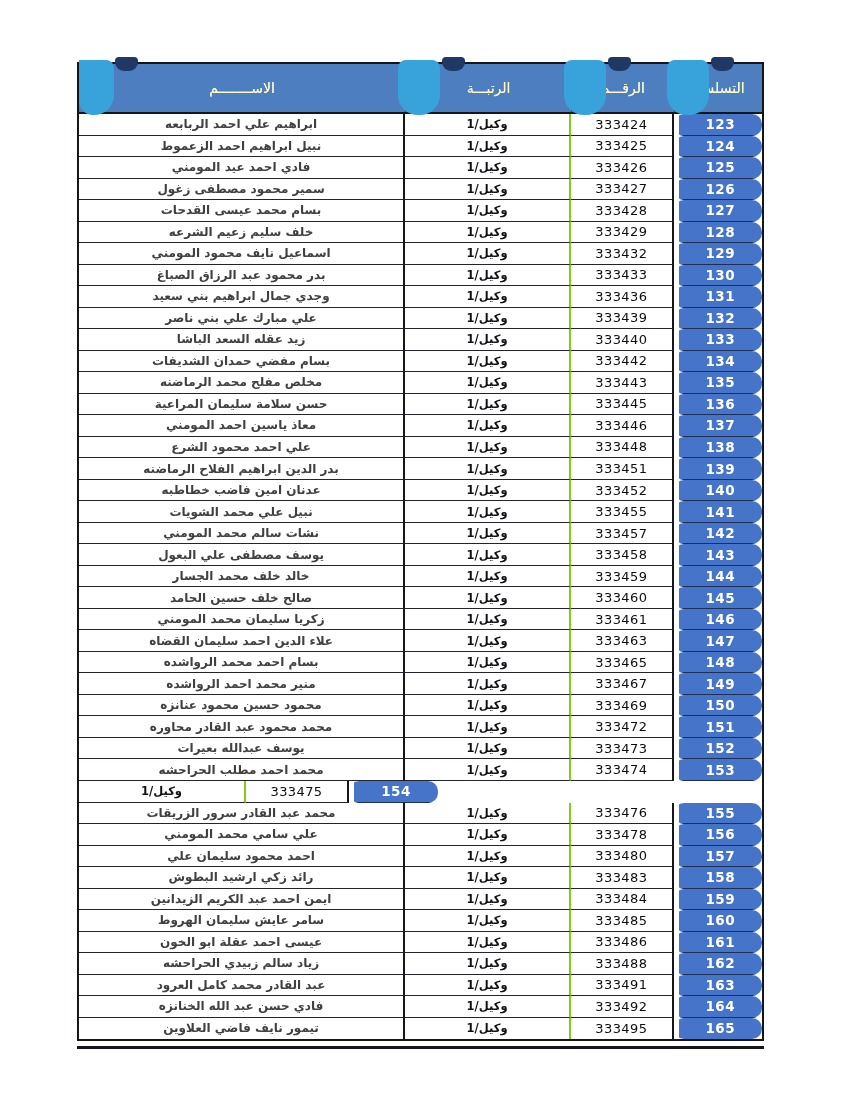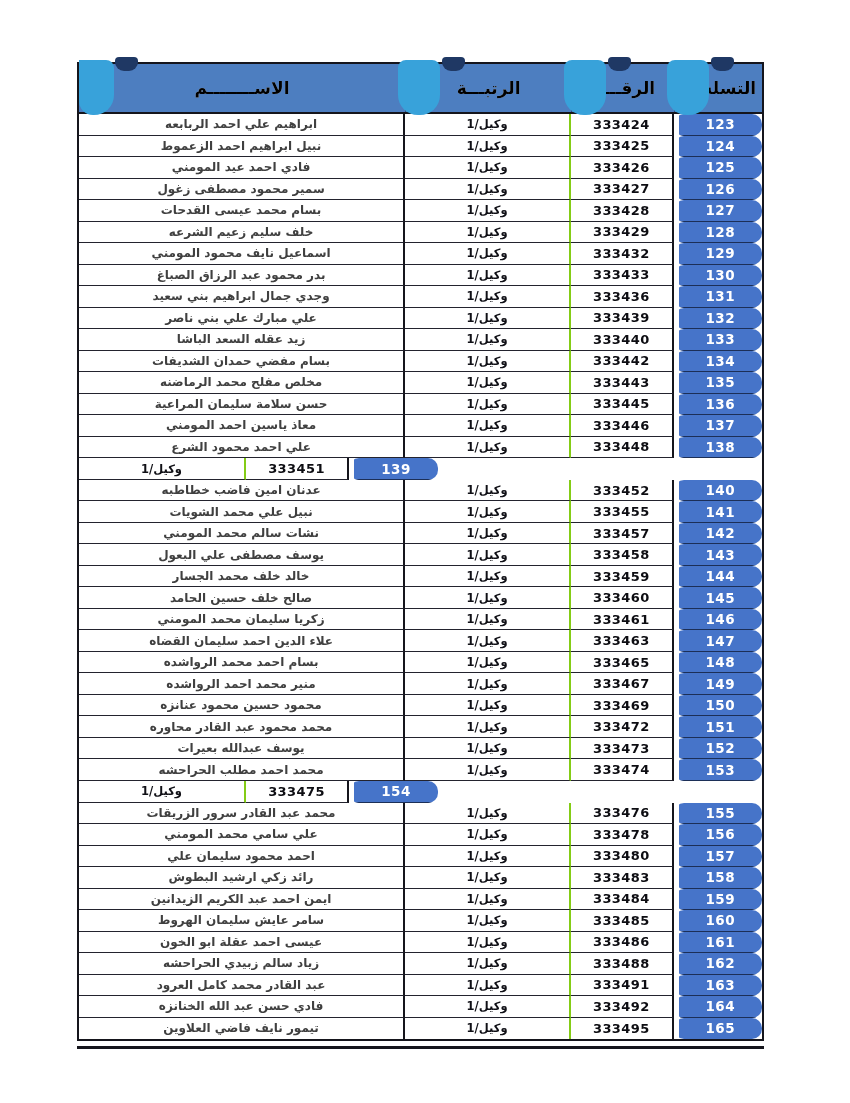--- a/index.html
+++ b/index.html
@@ -16,21 +16,21 @@
     position:relative;display:flex;height:52px;box-sizing:border-box;
     background:#4d7ec0;
     border:2px solid #15151c;border-bottom-width:2px;
   }
   .hcell{
     position:relative;display:flex;align-items:center;justify-content:center;
     box-sizing:border-box;height:100%;
   }
   .hcell + .hcell{border-left:1px solid rgba(20,20,40,.45);}
   .hlabel{
-    color:#000000;font-weight:bold;font-size:17px;direction:rtl;
+    color:#fef9c3;font-weight:normal;font-size:14px;direction:rtl;
     text-shadow:0 0 .5px #dce6f5;white-space:nowrap;
   }
   
   .tab{
     position:absolute;top:-4px;left:-8px;width:42px;height:55px;
     background:#38a2da;border-radius:8px 8px 20px 20px;z-index:2;
   }
   .blob{
     position:absolute;top:-7px;left:36px;width:23px;height:14px;
     background:#1f3864;border-radius:4px 4px 9px 9px;z-index:1;
@@ -47,21 +47,21 @@
   .trow{display:flex;flex:0 0 21.53px;height:21.53px;}
   .td{
     box-sizing:border-box;display:flex;align-items:center;justify-content:center;
     border-bottom:1px solid #23232e;overflow:hidden;white-space:nowrap;
   }
   .td.c-name {width:328px;border-right:2px solid #15151c;
     font-size:12px;font-weight:bold;color:#404040;direction:rtl;}
   .td.c-rank {width:167px;border-right:2px solid #84cc16;
     font-size:11.5px;font-weight:bold;color:#101016;direction:rtl;}
   .td.c-num  {width:103px;border-right:2px solid #15151c;
-    font-size:13px;font-weight:bold;color:#0d0d12;letter-spacing:.4px;}
+    font-size:13px;font-weight:normal;color:#0d0d12;letter-spacing:.4px;}
   .td.c-seq  {width:89px;background:#ffffff;border-bottom:none;padding:0;border-radius:10px;}
   .seqbox{
     margin-left:5px;width:84px;height:100%;box-sizing:border-box;
     background:#4674c9;border-bottom:1px solid #1c2f57;
     display:flex;align-items:center;justify-content:center;
     color:#ffffff;font-weight:bold;font-size:13.5px;letter-spacing:.5px;
   }
   .trow:last-child .td{border-bottom:none;}
   .trow:last-child .seqbox{border-bottom:none;}
 
@@ -235,20 +235,21 @@
   <div class="trow">
     <div class="td c-name">علي احمد محمود الشرع</div>
     <div class="td c-rank">وكيل/1</div>
     <div class="td c-num">333448</div>
     <div class="td c-seq">
       <span class="seqbox">138</span>
     </div>
   </div>
 
   <div class="trow">
+    <div class="td c-name">بدر الدين ابراهيم الفلاح الرماضنه</div>
     <div class="td c-rank">وكيل/1</div>
     <div class="td c-num">333451</div>
     <div class="td c-seq">
       <span class="seqbox">139</span>
     </div>
   </div>
 
   <div class="trow">
     <div class="td c-name">عدنان امين فاضب خطاطبه</div>
     <div class="td c-rank">وكيل/1</div>

